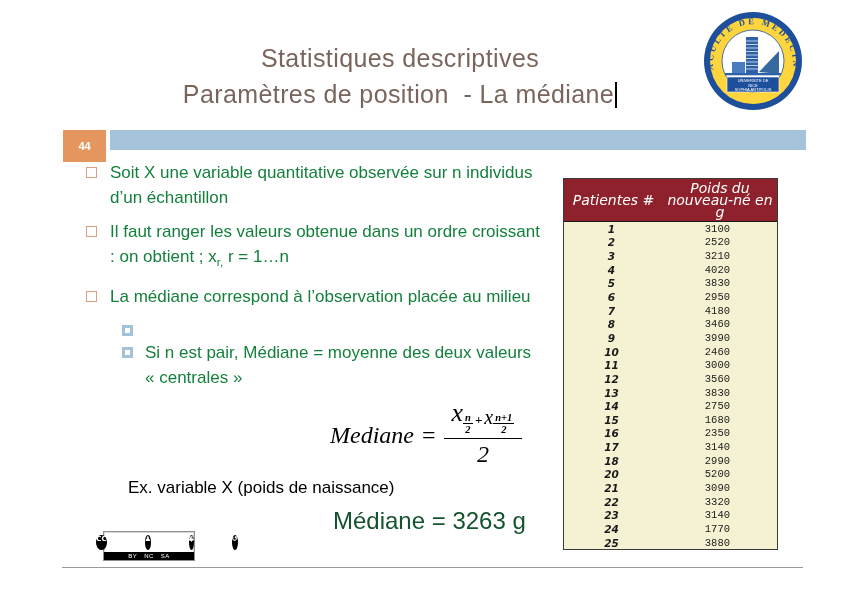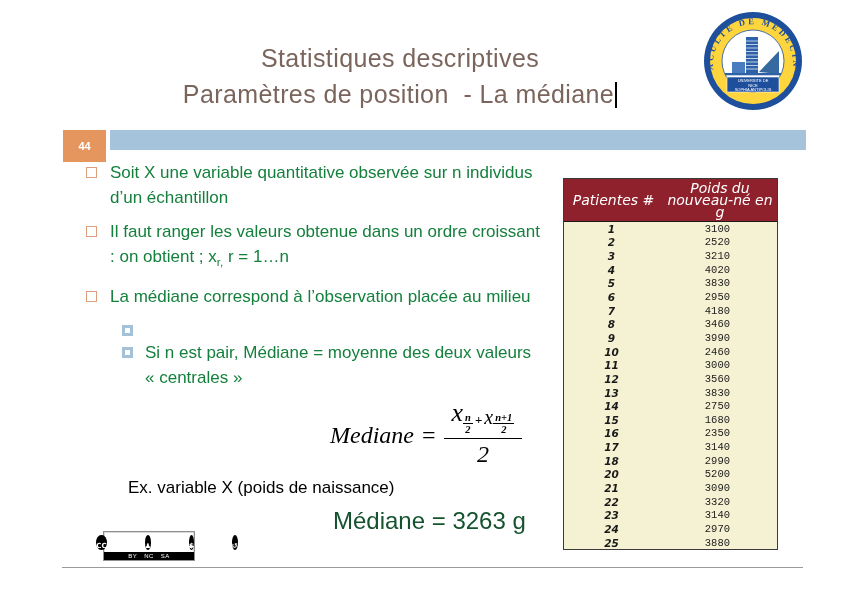--- a/index.html
+++ b/index.html
@@ -57,21 +57,21 @@
 
   
   .example-line { position:absolute; left:128px; top:478px; font-size:17px; color:#000000; }
   .median-line  { position:absolute; left:333px; top:507px; font-size:24px; font-weight:normal; color:#14532d; }
 
   
   .cc-badge { position:absolute; left:103px; top:531px; width:92px; height:30px;
     border:1px solid #8f8f8f; background:#fff; box-sizing:border-box; box-shadow:inset 0 0 0 1px #d8d8d8; }
   .cc-circles { display:flex; justify-content:center; gap:2px; align-items:center; height:19px; padding-top:1px; }
   .cc-circle { width:15px; height:15px; border-radius:50%; background:#000; color:#fff;
-    font-size:7px; font-weight:bold; display:flex; align-items:flex-end; justify-content:center;
+    font-size:7px; font-weight:bold; display:flex; align-items:flex-start; justify-content:center;
     font-family:"DejaVu Sans",sans-serif;margin-left:36px; }
   .cc-circle.nc span { text-decoration:line-through; }
   .cc-strip { height:8px; background:#000; color:#fff; font-size:6px; letter-spacing:.5px;
     display:flex; justify-content:center; gap:7px; align-items:center; }
 
   
   .data-table { position:absolute; left:563px; top:178px; width:215px;
     border:1px solid #3a3a3a; box-sizing:border-box; background:var(--table-body-bg,#f5f1d3);
     font-family:"DejaVu Sans",sans-serif; }
   .thead { display:flex; background:var(--table-header-bg,#8e212b); color:#fff;
@@ -290,21 +290,21 @@
         <div class="trow">
           <div class="td c1">22</div>
           <div class="td c2">3320</div>
         </div>
         <div class="trow">
           <div class="td c1">23</div>
           <div class="td c2">3140</div>
         </div>
         <div class="trow">
           <div class="td c1">24</div>
-          <div class="td c2">2970</div>
+          <div class="td c2">1770</div>
         </div>
         <div class="trow">
           <div class="td c1">25</div>
           <div class="td c2">3880</div>
         </div>
       </div>
   </div>
 
   <div class="footer-rule"></div>
 

